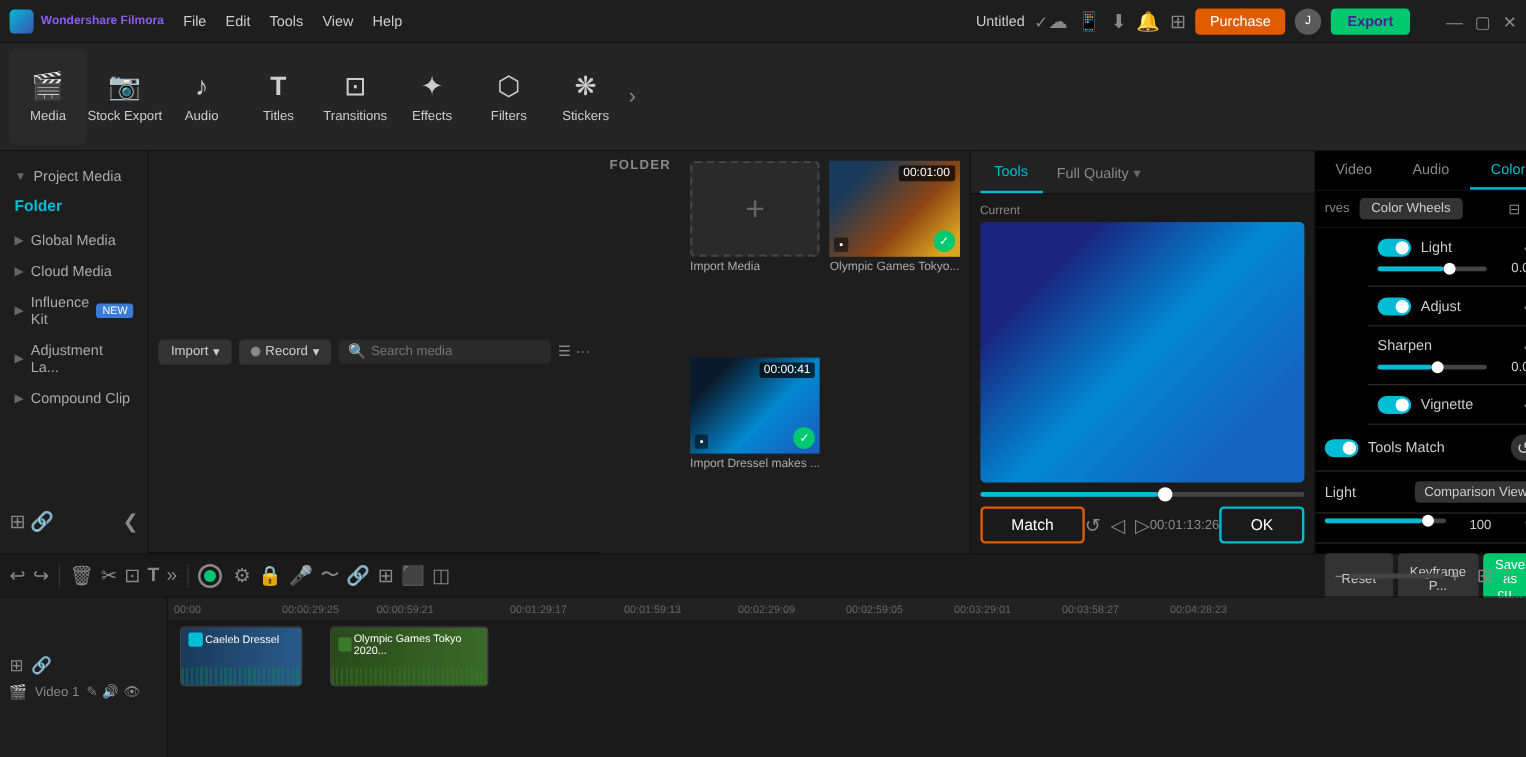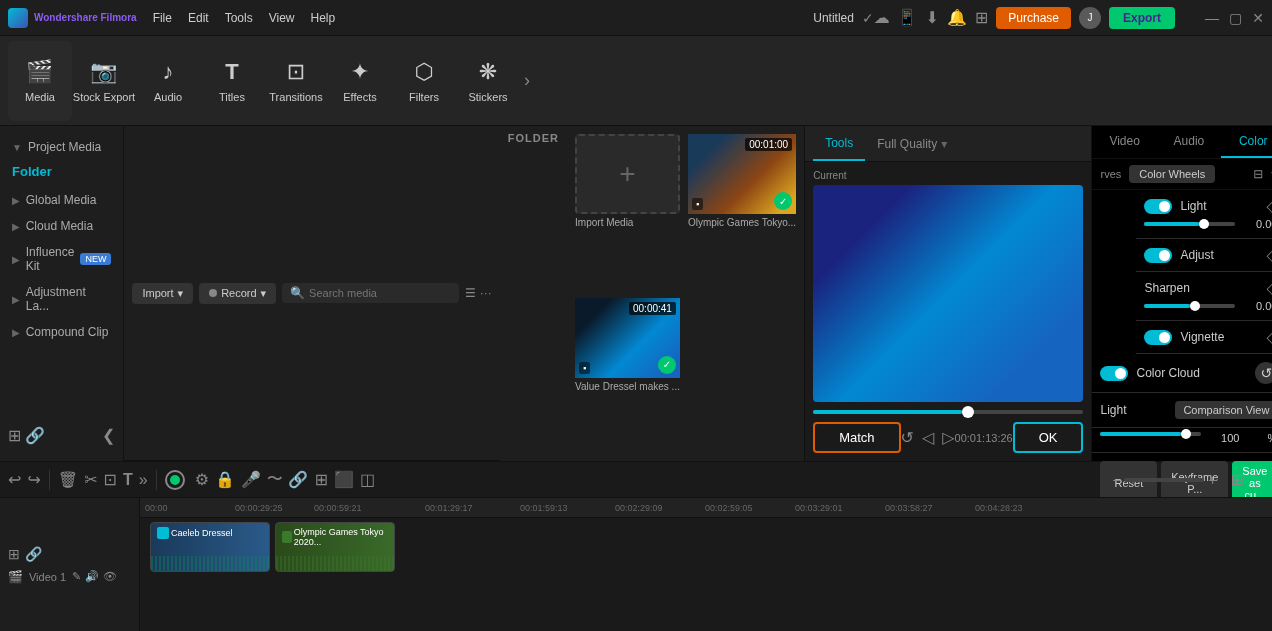--- a/index.html
+++ b/index.html
@@ -130,22 +130,22 @@
     .timeline-zoom-slider { width: 80px; height: 4px; background: #444; border-radius: 2px; }
     .timeline-content { display: flex; flex: 1; }
     .timeline-labels { width: 140px; background: #1e1e1e; border-right: 1px solid #111; display: flex; flex-direction: column; justify-content: center; padding: 8px; }
     .timeline-track-label { display: flex; align-items: center; gap: 6px; color: #888; font-size: 11px; padding: 4px 0; }
     .timeline-track-icons { display: flex; gap: 4px; }
     .timeline-tracks { flex: 1; position: relative; overflow: hidden; }
     .timeline-ruler { height: 20px; background: #222; border-bottom: 1px solid #111; display: flex; align-items: flex-end; padding-bottom: 2px; position: relative; }
     .ruler-mark { position: absolute; color: #666; font-size: 9px; bottom: 4px; }
     .timeline-video-row { height: 60px; display: flex; position: relative; margin-top: 4px; }
     .timeline-clip { position: absolute; height: 50px; border-radius: 4px; overflow: hidden; display: flex; align-items: center; border: 1px solid #444; cursor: pointer; }
-    .clip-caeleb { left: 10px; width: 120px; background: linear-gradient(90deg, #1a3a5a, #2a5a8a); }
-    .clip-olympic { left: 135px; width: 120px; background: linear-gradient(90deg, #2a4a1a, #3a6a2a); }
+    .clip-caeleb { left: 10px; width: 102px; background: linear-gradient(90deg, #1a3a5a, #2a5a8a); }
+    .clip-olympic { left: 135px; width: 132px; background: linear-gradient(90deg, #2a4a1a, #3a6a2a); }
     .clip-label { color: #fff; font-size: 9px; padding: 2px 4px; position: absolute; top: 2px; left: 2px; display: flex; align-items: center; gap: 2px; }
     .clip-icon { width: 12px; height: 12px; background: #00bcd4; border-radius: 2px; }
     .waveform { position: absolute; bottom: 0; left: 0; right: 0; height: 15px; opacity: 0.4; background: repeating-linear-gradient(90deg, #0a8a5a 0px, #0a8a5a 2px, transparent 2px, transparent 4px); }
   </style>
 </head>
 <body>
 
 <div class="titlebar">
   <div class="titlebar-logo">
     <div class="titlebar-logo-icon"></div>
@@ -288,21 +288,21 @@
         </div>
         <div class="media-thumb-name">Olympic Games Tokyo...</div>
       </div>
 
       <div>
         <div class="media-thumb-img" style="background:linear-gradient(135deg,#0a1a2a 20%,#0288d1 60%,#1565c0 90%);">
           <span class="media-thumb-bar">00:00:41</span>
           <span class="media-thumb-check">✓</span>
           <span style="position:absolute;bottom:4px;left:4px;color:#fff;font-size:9px;background:rgba(0,0,0,0.5);padding:1px 4px;border-radius:2px;">▪</span>
         </div>
-        <div class="media-thumb-name">Value Dressel makes ...</div>
+        <div class="media-thumb-name">Import Dressel makes ...</div>
       </div>
     </div>
   </div>
 
   <div class="preview-panel">
     <div class="preview-tabs">
       <div class="preview-tab active">Tools</div>
       <div class="preview-tab">
         <span>Full Quality</span>
         <span style="margin-left:4px;color:#666;">▾</span>
@@ -395,21 +395,21 @@
         </div>
         <span class="color-row-label">Vignette</span>
         <span class="diamond-icon">◇</span>
       </div>
     </div>
 
     <div class="color-match-row">
       <div class="toggle">
         <div class="toggle-knob"></div>
       </div>
-      <span class="color-match-label">Color Cloud</span>
+      <span class="color-match-label">Tools Match</span>
       <button class="color-match-btn">↺</button>
     </div>
 
     <div class="value-row">
       <span class="value-label">Light</span>
       <button class="comparison-btn">Comparison View</button>
     </div>
     <div class="value-slider-row">
       <div class="color-slider" style="position:relative;">
         <div class="color-slider-fill" style="width:80%;background:#00bcd4;"></div>

